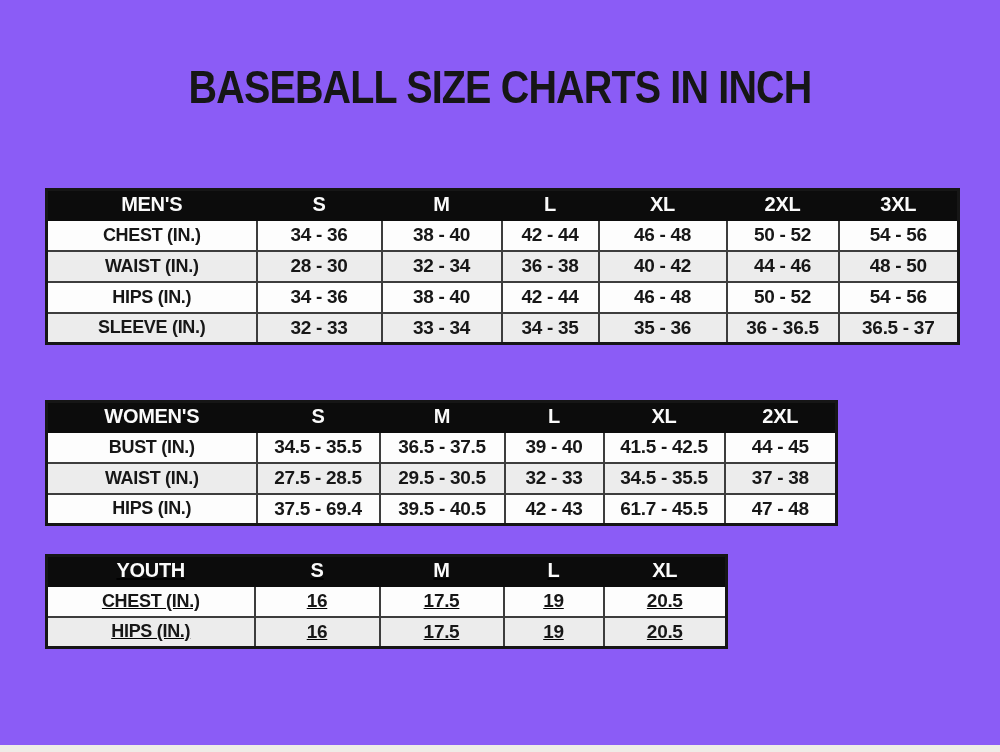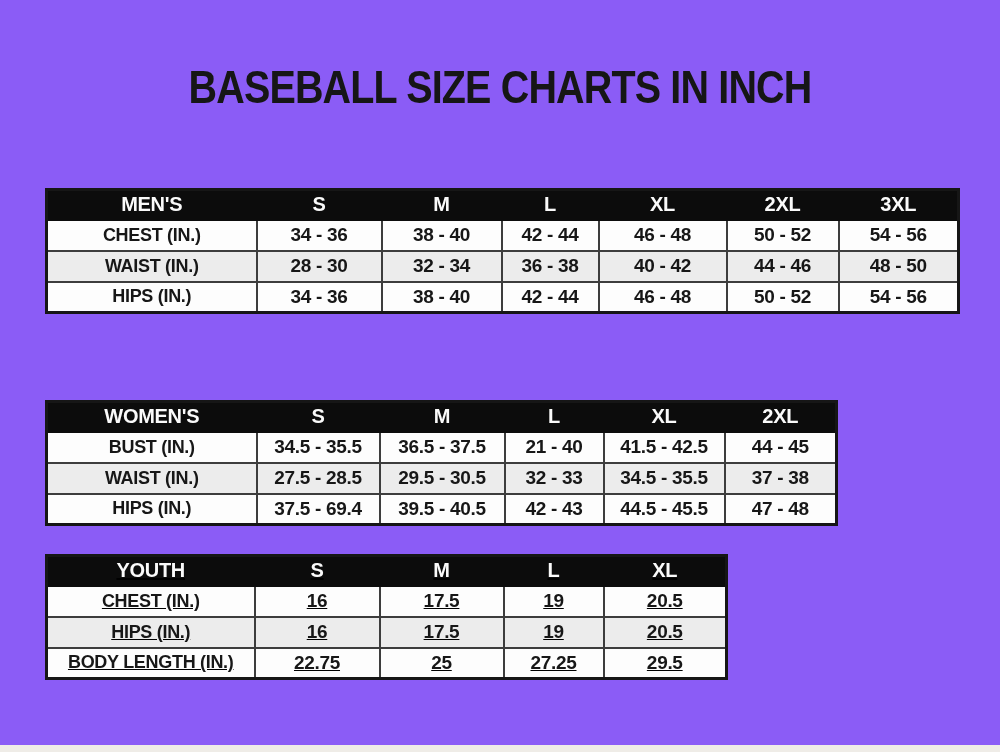--- a/index.html
+++ b/index.html
@@ -119,20 +119,29 @@
           </tr>
           <tr>
             <th>HIPS (IN.)</th>
             <td>34 - 36</td>
             <td>38 - 40</td>
             <td>42 - 44</td>
             <td>46 - 48</td>
             <td>50 - 52</td>
             <td>54 - 56</td>
           </tr>
+          <tr>
+            <th>SLEEVE (IN.)</th>
+            <td>32 - 33</td>
+            <td>33 - 34</td>
+            <td>34 - 35</td>
+            <td>35 - 36</td>
+            <td>36 - 36.5</td>
+            <td>36.5 - 37</td>
+          </tr>
         </tbody>
       </table>
       <table class="size-table" style="left: 45px; top: 400px; border-radius: 25px;">
         <colgroup>
           <col style="width: 210px;">
           <col style="width: 123px;">
           <col style="width: 125px;">
           <col style="width: 99px;">
           <col style="width: 121px;">
           <col style="width: 112px;">
@@ -145,38 +154,38 @@
             <th>L</th>
             <th>XL</th>
             <th>2XL</th>
           </tr>
         </thead>
         <tbody>
           <tr>
             <th>BUST (IN.)</th>
             <td>34.5 - 35.5</td>
             <td>36.5 - 37.5</td>
-            <td>21 - 40</td>
+            <td>39 - 40</td>
             <td>41.5 - 42.5</td>
             <td>44 - 45</td>
           </tr>
           <tr>
             <th>WAIST (IN.)</th>
             <td>27.5 - 28.5</td>
             <td>29.5 - 30.5</td>
             <td>32 - 33</td>
             <td>34.5 - 35.5</td>
             <td>37 - 38</td>
           </tr>
           <tr>
             <th>HIPS (IN.)</th>
             <td>37.5 - 69.4</td>
             <td>39.5 - 40.5</td>
             <td>42 - 43</td>
-            <td>44.5 - 45.5</td>
+            <td>61.7 - 45.5</td>
             <td>47 - 48</td>
           </tr>
         </tbody>
       </table>
       <table class="size-table" style="left: 45px; top: 554px; text-decoration: underline;">
         <colgroup>
           <col style="width: 208px;">
           <col style="width: 125px;">
           <col style="width: 124px;">
           <col style="width: 100px;">
@@ -199,24 +208,17 @@
             <td>19</td>
             <td>20.5</td>
           </tr>
           <tr>
             <th>HIPS (IN.)</th>
             <td>16</td>
             <td>17.5</td>
             <td>19</td>
             <td>20.5</td>
           </tr>
-          <tr>
-            <th>BODY LENGTH (IN.)</th>
-            <td>22.75</td>
-            <td>25</td>
-            <td>27.25</td>
-            <td>29.5</td>
-          </tr>
         </tbody>
       </table>
     </div>
   <div class="bottom-edge"></div>
 </div>
 
 </body></html>

